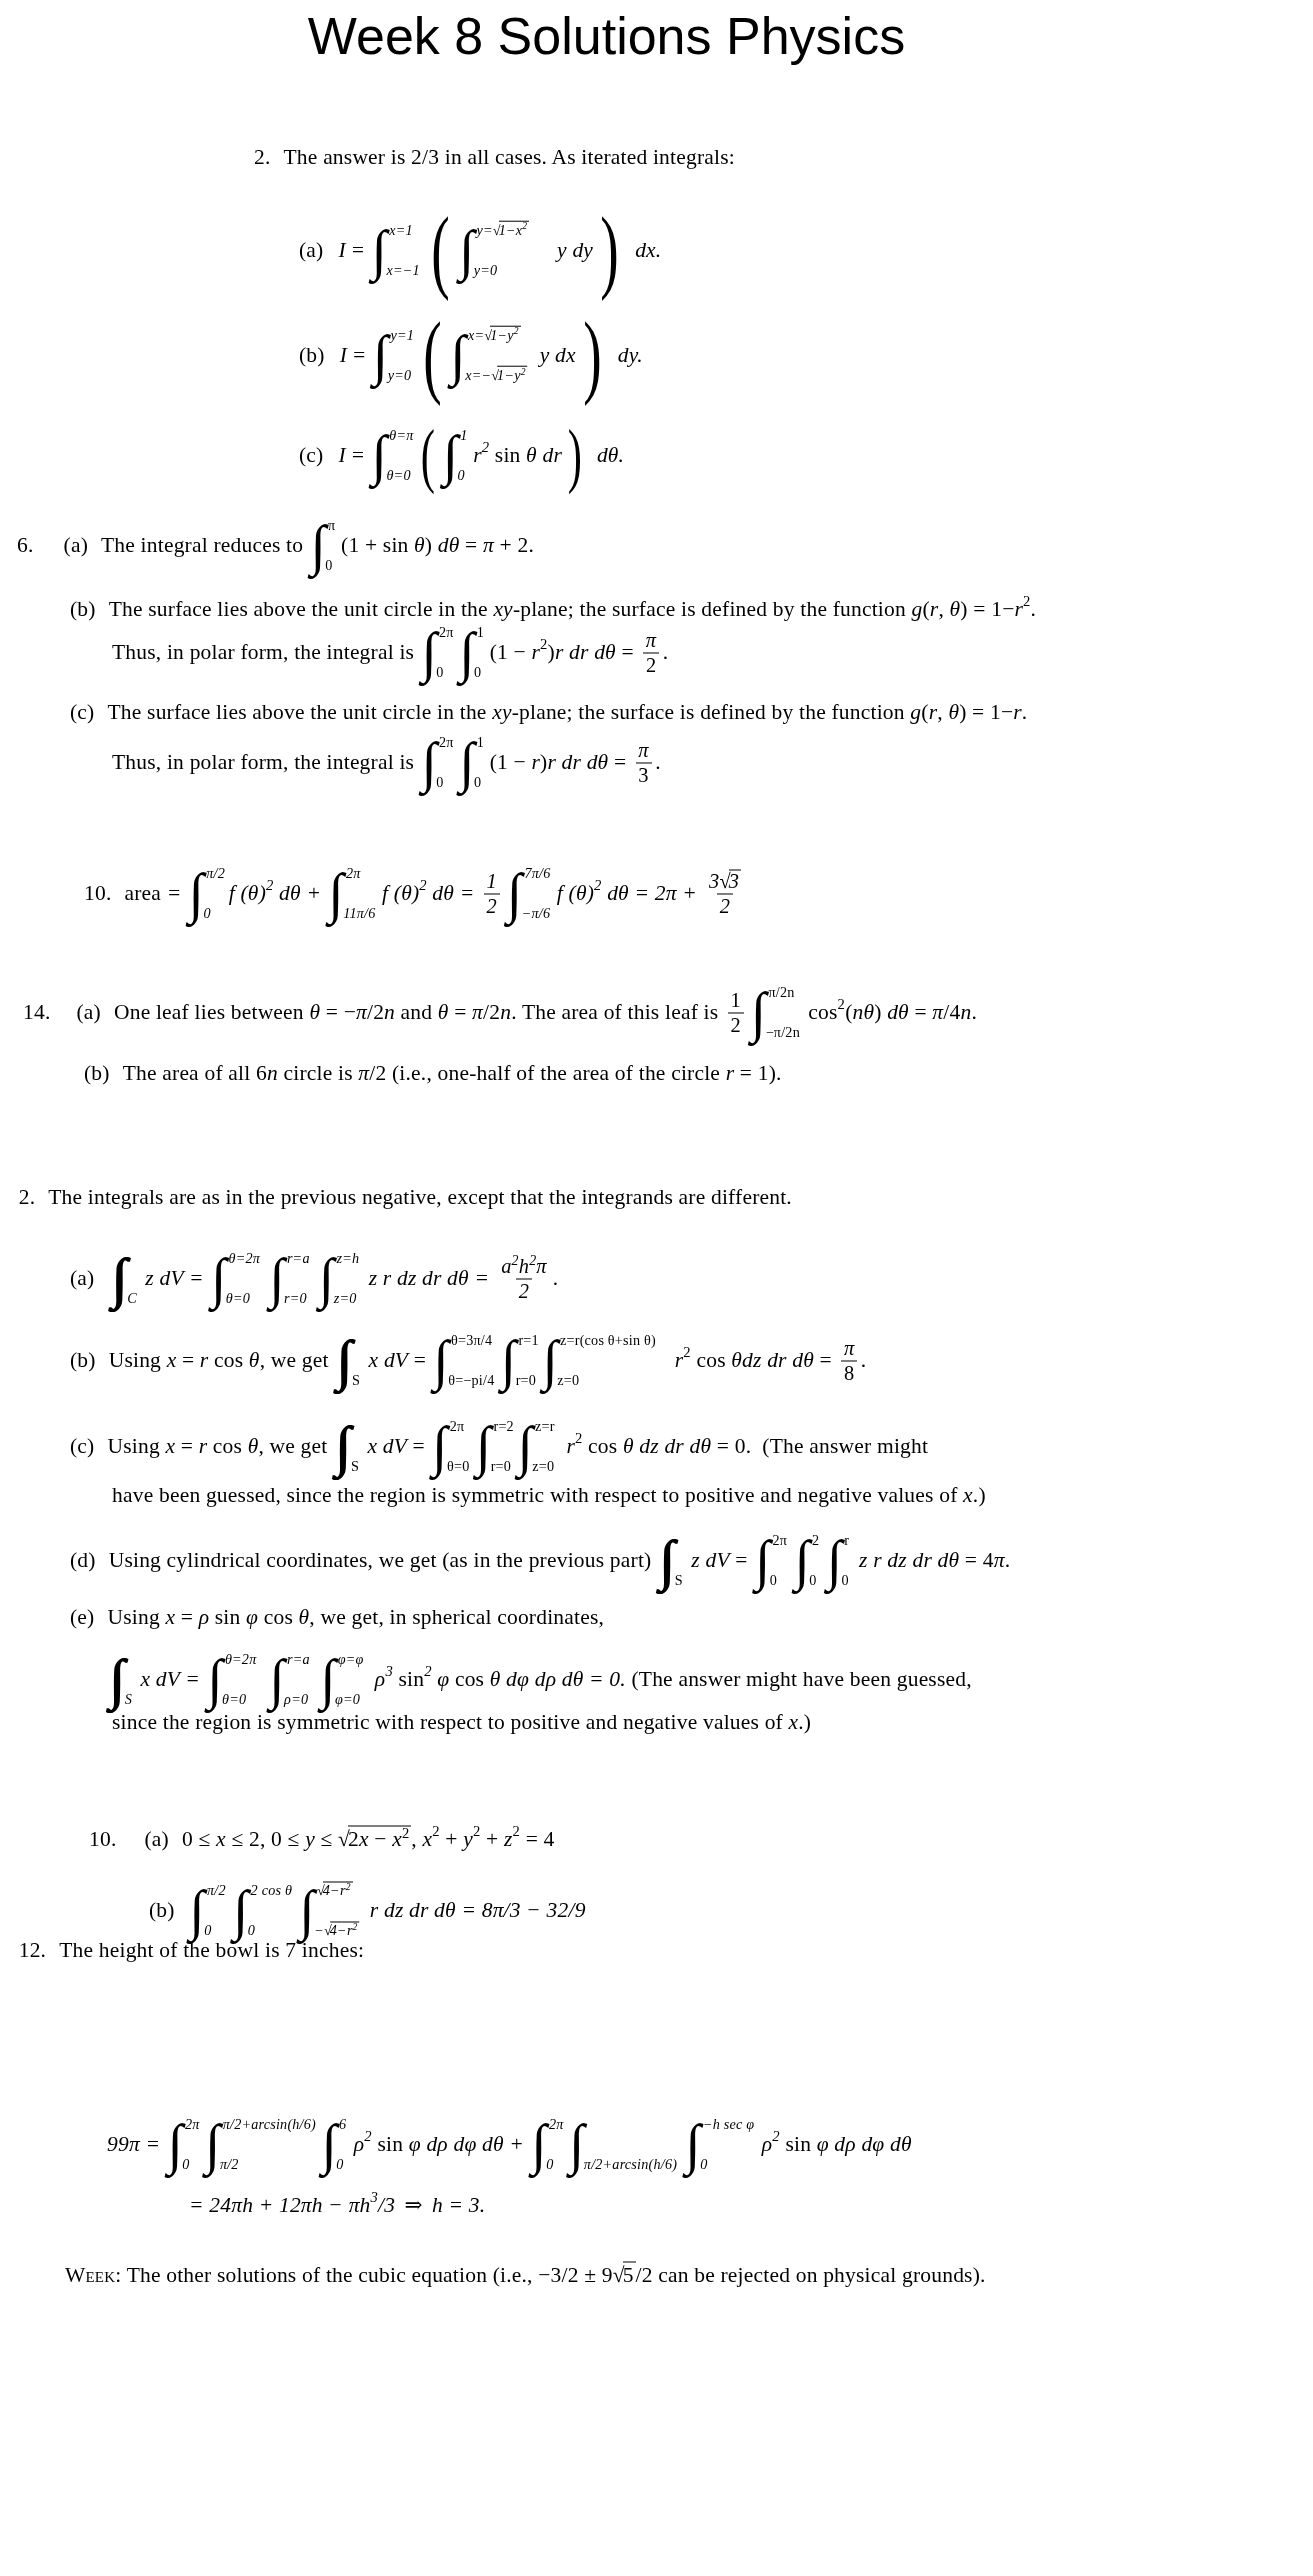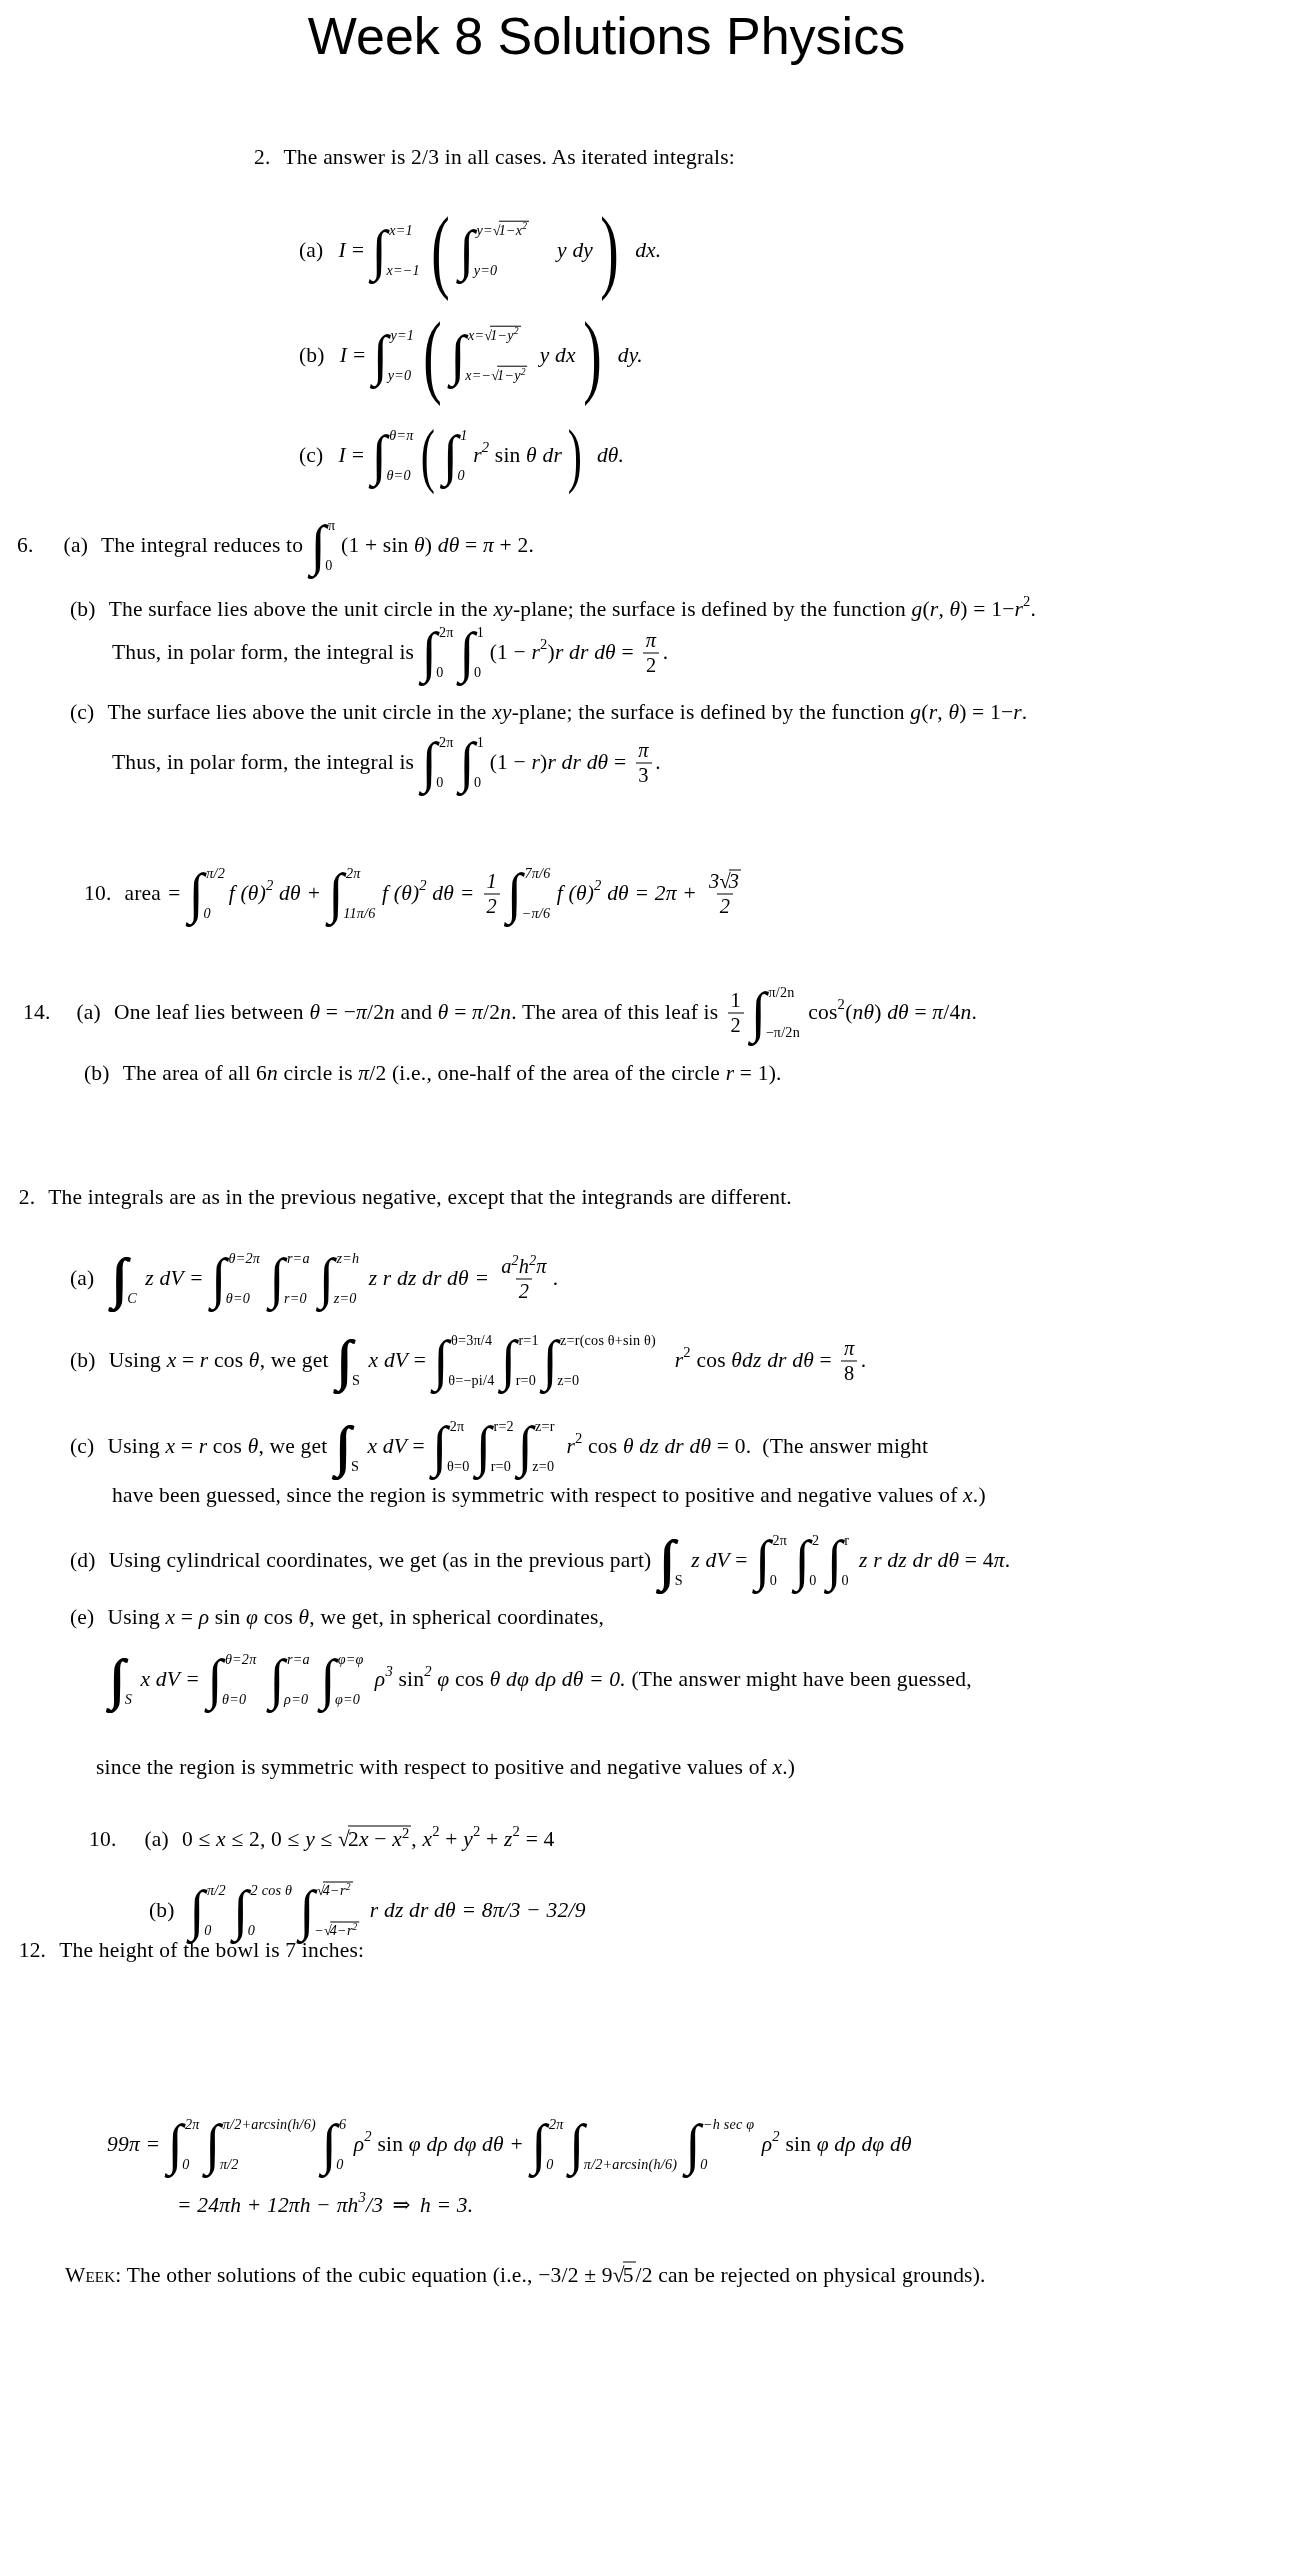--- a/index.html
+++ b/index.html
@@ -49,22 +49,22 @@
       <div class="line text" style="top: 1013px; left: 23px;"><span class="tx">14.</span><span class="gap" style="width: 26px;"></span><span class="tx">(a)</span><span class="gap" style="width: 13px;"></span><span class="tx">One leaf lies between </span><span class="it">θ</span><span class="tx"> = −</span><span class="it">π</span><span class="tx">/2</span><span class="it">n</span><span class="tx"> and </span><span class="it">θ</span><span class="tx"> = </span><span class="it">π</span><span class="tx">/2</span><span class="it">n</span><span class="tx">. The area of this leaf is </span><span class="frac"><span class="num"><span class="tx">1</span></span><span class="den"><span class="tx">2</span></span></span><span class="gap" style="width: 1.9px;"></span><span class="int"><span class="isign">∫</span><span class="lims"><span class="hi"><span class="tx">π/2n</span></span><span class="lo"><span class="tx">−π/2n</span></span></span></span><span class="gap" style="width: 3.7px;"></span><span class="tx">cos</span><span class="sup"><span class="tx">2</span></span><span class="tx">(</span><span class="it">nθ</span><span class="tx">) </span><span class="it">dθ</span><span class="tx"> = </span><span class="it">π</span><span class="tx">/4</span><span class="it">n</span><span class="tx">.</span></div>
       <div class="line text" style="top: 1073px; left: 84px;"><span class="tx">(b)</span><span class="gap" style="width: 13px;"></span><span class="tx">The area of all 6</span><span class="it">n</span><span class="tx"> circle is </span><span class="it">π</span><span class="tx">/2 (i.e., one-half of the area of the circle </span><span class="it">r</span><span class="tx"> = 1).</span></div>
       <div class="line text" style="top: 1197px; left: 18.7px;"><span class="tx">2.</span><span class="gap" style="width: 13px;"></span><span class="tx">The integrals are as in the previous negative, except that the integrands are different.</span></div>
       <div class="line math" style="top: 1279px; left: 70px;"><span class="rm">(a)</span><span class="gap" style="width: 15px;"></span><span class="int"><span class="isign i3">∫∫∫</span><span class="lims"><span class="hi"></span><span class="lo"><span class="tx">C</span></span></span></span><span class="gap" style="width: 3.7px;"></span><span class="tx">z dV = </span><span class="int"><span class="isign">∫</span><span class="lims"><span class="hi"><span class="tx">θ=2π</span></span><span class="lo"><span class="tx">θ=0</span></span></span></span><span class="gap" style="width: 5.6px;"></span><span class="int"><span class="isign">∫</span><span class="lims"><span class="hi"><span class="tx">r=a</span></span><span class="lo"><span class="tx">r=0</span></span></span></span><span class="gap" style="width: 5.6px;"></span><span class="int"><span class="isign">∫</span><span class="lims"><span class="hi"><span class="tx">z=h</span></span><span class="lo"><span class="tx">z=0</span></span></span></span><span class="gap" style="width: 7.5px;"></span><span class="tx">z r dz dr dθ = </span><span class="frac"><span class="num"><span class="tx">a</span><span class="sup"><span class="tx">2</span></span><span class="tx">h</span><span class="sup"><span class="tx">2</span></span><span class="tx">π</span></span><span class="den"><span class="tx">2</span></span></span><span class="tx">.</span></div>
       <div class="line text" style="top: 1361px; left: 70px;"><span class="tx">(b)</span><span class="gap" style="width: 13px;"></span><span class="tx">Using </span><span class="it">x</span><span class="tx"> = </span><span class="it">r</span><span class="tx"> cos </span><span class="it">θ</span><span class="tx">, we get </span><span class="int"><span class="isign i3">∫∫∫</span><span class="lims"><span class="hi"></span><span class="lo"><span class="tx">S</span></span></span></span><span class="gap" style="width: 3.7px;"></span><span class="it">x dV</span><span class="tx"> = </span><span class="int"><span class="isign">∫</span><span class="lims"><span class="hi"><span class="tx">θ=3π/4</span></span><span class="lo"><span class="tx">θ=−pi/4</span></span></span></span><span class="int"><span class="isign">∫</span><span class="lims"><span class="hi"><span class="tx">r=1</span></span><span class="lo"><span class="tx">r=0</span></span></span></span><span class="int"><span class="isign">∫</span><span class="lims"><span class="hi"><span class="tx">z=r(cos θ+sin θ)</span></span><span class="lo"><span class="tx">z=0</span></span></span></span><span class="gap" style="width: 17px;"></span><span class="it">r</span><span class="sup"><span class="tx">2</span></span><span class="tx"> cos </span><span class="it">θ</span><span class="it">dz dr dθ</span><span class="tx"> = </span><span class="frac"><span class="num"><span class="it">π</span></span><span class="den"><span class="tx">8</span></span></span><span class="tx">.</span></div>
       <div class="line text" style="top: 1447px; left: 70px;"><span class="tx">(c)</span><span class="gap" style="width: 13px;"></span><span class="tx">Using </span><span class="it">x</span><span class="tx"> = </span><span class="it">r</span><span class="tx"> cos </span><span class="it">θ</span><span class="tx">, we get </span><span class="int"><span class="isign i3">∫∫∫</span><span class="lims"><span class="hi"></span><span class="lo"><span class="tx">S</span></span></span></span><span class="gap" style="width: 3.7px;"></span><span class="it">x dV</span><span class="tx"> = </span><span class="int"><span class="isign">∫</span><span class="lims"><span class="hi"><span class="tx">2π</span></span><span class="lo"><span class="tx">θ=0</span></span></span></span><span class="int"><span class="isign">∫</span><span class="lims"><span class="hi"><span class="tx">r=2</span></span><span class="lo"><span class="tx">r=0</span></span></span></span><span class="int"><span class="isign">∫</span><span class="lims"><span class="hi"><span class="tx">z=r</span></span><span class="lo"><span class="tx">z=0</span></span></span></span><span class="gap" style="width: 7.5px;"></span><span class="it">r</span><span class="sup"><span class="tx">2</span></span><span class="tx"> cos </span><span class="it">θ</span><span class="it"> dz dr dθ</span><span class="tx"> = 0.  (The answer might</span></div>
       <div class="line text" style="top: 1495px; left: 112px;"><span class="tx">have been guessed, since the region is symmetric with respect to positive and negative values of </span><span class="it">x</span><span class="tx">.)</span></div>
       <div class="line text" style="top: 1561px; left: 70px;"><span class="tx">(d)</span><span class="gap" style="width: 13px;"></span><span class="tx">Using cylindrical coordinates, we get (as in the previous part) </span><span class="int"><span class="isign i3">∫∫∫</span><span class="lims"><span class="hi"></span><span class="lo"><span class="tx">S</span></span></span></span><span class="gap" style="width: 3.7px;"></span><span class="it">z dV</span><span class="tx"> = </span><span class="int"><span class="isign">∫</span><span class="lims"><span class="hi"><span class="tx">2π</span></span><span class="lo"><span class="tx">0</span></span></span></span><span class="gap" style="width: 3.7px;"></span><span class="int"><span class="isign">∫</span><span class="lims"><span class="hi"><span class="tx">2</span></span><span class="lo"><span class="tx">0</span></span></span></span><span class="gap" style="width: 3.7px;"></span><span class="int"><span class="isign">∫</span><span class="lims"><span class="hi"><span class="tx">r</span></span><span class="lo"><span class="tx">0</span></span></span></span><span class="gap" style="width: 5.6px;"></span><span class="it">z r dz dr dθ</span><span class="tx"> = 4</span><span class="it">π</span><span class="tx">.</span></div>
       <div class="line text" style="top: 1617px; left: 70px;"><span class="tx">(e)</span><span class="gap" style="width: 13px;"></span><span class="tx">Using </span><span class="it">x</span><span class="tx"> = </span><span class="it">ρ</span><span class="tx"> sin </span><span class="it">φ</span><span class="tx"> cos </span><span class="it">θ</span><span class="tx">, we get, in spherical coordinates,</span></div>
       <div class="line math" style="top: 1680px; left: 107px;"><span class="int"><span class="isign i3">∫∫∫</span><span class="lims"><span class="hi"></span><span class="lo"><span class="tx">S</span></span></span></span><span class="gap" style="width: 3.7px;"></span><span class="tx">x dV = </span><span class="int"><span class="isign">∫</span><span class="lims"><span class="hi"><span class="tx">θ=2π</span></span><span class="lo"><span class="tx">θ=0</span></span></span></span><span class="gap" style="width: 9.3px;"></span><span class="int"><span class="isign">∫</span><span class="lims"><span class="hi"><span class="tx">r=a</span></span><span class="lo"><span class="tx">ρ=0</span></span></span></span><span class="gap" style="width: 5.6px;"></span><span class="int"><span class="isign">∫</span><span class="lims"><span class="hi"><span class="tx">φ=φ</span></span><span class="lo"><span class="tx">φ=0</span></span></span></span><span class="gap" style="width: 9.3px;"></span><span class="tx">ρ</span><span class="sup"><span class="tx">3</span></span><span class="rm"> sin</span><span class="sup"><span class="tx">2</span></span><span class="tx"> φ</span><span class="rm"> cos </span><span class="tx">θ dφ dρ dθ = 0. </span><span class="rm">(The answer might have been guessed,</span></div>
-      <div class="line text" style="top: 1722px; left: 96px; margin-top: 45px;"><span class="tx">since the region is symmetric with respect to positive and negative values of </span><span class="it">x</span><span class="tx">.)</span></div>
+      <div class="line text" style="top: 1722px; left: 112px;"><span class="tx">since the region is symmetric with respect to positive and negative values of </span><span class="it">x</span><span class="tx">.)</span></div>
       <div class="line text" style="top: 1839px; left: 89px;"><span class="tx">10.</span><span class="gap" style="width: 28px;"></span><span class="tx">(a)</span><span class="gap" style="width: 13px;"></span><span class="tx">0 ≤ </span><span class="it">x</span><span class="tx"> ≤ 2, 0 ≤ </span><span class="it">y</span><span class="tx"> ≤ </span><span class="sqrt"><span class="rad">√</span><span class="bar"><span class="tx">2</span><span class="it">x</span><span class="tx"> − </span><span class="it">x</span><span class="sup"><span class="tx">2</span></span></span></span><span class="tx">, </span><span class="it">x</span><span class="sup"><span class="tx">2</span></span><span class="tx"> + </span><span class="it">y</span><span class="sup"><span class="tx">2</span></span><span class="tx"> + </span><span class="it">z</span><span class="sup"><span class="tx">2</span></span><span class="tx"> = 4</span></div>
       <div class="line math" style="top: 1911px; left: 149px;"><span class="rm">(b)</span><span class="gap" style="width: 13px;"></span><span class="int"><span class="isign">∫</span><span class="lims"><span class="hi"><span class="tx">π/2</span></span><span class="lo"><span class="tx">0</span></span></span></span><span class="gap" style="width: 3.7px;"></span><span class="int"><span class="isign">∫</span><span class="lims"><span class="hi"><span class="tx">2 cos θ</span></span><span class="lo"><span class="tx">0</span></span></span></span><span class="gap" style="width: 3.7px;"></span><span class="int"><span class="isign">∫</span><span class="lims"><span class="hi"><span class="sqrt"><span class="rad">√</span><span class="bar"><span class="tx">4−r</span><span class="sup"><span class="tx">2</span></span></span></span></span><span class="lo"><span class="tx">−</span><span class="sqrt"><span class="rad">√</span><span class="bar"><span class="tx">4−r</span><span class="sup"><span class="tx">2</span></span></span></span></span></span></span><span class="gap" style="width: 5.6px;"></span><span class="tx">r dz dr dθ = 8π/3 − 32/9</span></div>
       <div class="line text" style="top: 1950px; left: 18.7px;"><span class="tx">12.</span><span class="gap" style="width: 13px;"></span><span class="tx">The height of the bowl is 7 inches:</span></div>
       <div class="line math" style="top: 2145px; left: 107px;"><span class="tx">99π = </span><span class="int"><span class="isign">∫</span><span class="lims"><span class="hi"><span class="tx">2π</span></span><span class="lo"><span class="tx">0</span></span></span></span><span class="gap" style="width: 1.9px;"></span><span class="int"><span class="isign">∫</span><span class="lims"><span class="hi"><span class="tx">π/2+arcsin(h/6)</span></span><span class="lo"><span class="tx">π/2</span></span></span></span><span class="gap" style="width: 1.9px;"></span><span class="int"><span class="isign">∫</span><span class="lims"><span class="hi"><span class="tx">6</span></span><span class="lo"><span class="tx">0</span></span></span></span><span class="gap" style="width: 5.6px;"></span><span class="tx">ρ</span><span class="sup"><span class="tx">2</span></span><span class="rm"> sin </span><span class="tx">φ dρ dφ dθ</span><span class="gap" style="width: 5.6px;"></span><span class="tx">+</span><span class="gap" style="width: 5.6px;"></span><span class="int"><span class="isign">∫</span><span class="lims"><span class="hi"><span class="tx">2π</span></span><span class="lo"><span class="tx">0</span></span></span></span><span class="gap" style="width: 1.9px;"></span><span class="int"><span class="isign">∫</span><span class="lims"><span class="hi"><span class="tx"> </span></span><span class="lo"><span class="tx">π/2+arcsin(h/6)</span></span></span></span><span class="gap" style="width: 1.9px;"></span><span class="int"><span class="isign">∫</span><span class="lims"><span class="hi"><span class="tx">−h sec φ</span></span><span class="lo"><span class="tx">0</span></span></span></span><span class="gap" style="width: 5.6px;"></span><span class="tx">ρ</span><span class="sup"><span class="tx">2</span></span><span class="rm"> sin </span><span class="tx">φ dρ dφ dθ</span></div>
-      <div class="line math" style="top: 2205px; left: 177px;"><span class="tx">= 24πh + 12πh − πh</span><span class="sup"><span class="tx">3</span></span><span class="tx">/3</span><span class="gap" style="width: 9.3px;"></span><span class="rm">⇒</span><span class="gap" style="width: 9.3px;"></span><span class="tx">h = 3.</span></div>
+      <div class="line math" style="top: 2205px; left: 189px;"><span class="tx">= 24πh + 12πh − πh</span><span class="sup"><span class="tx">3</span></span><span class="tx">/3</span><span class="gap" style="width: 9.3px;"></span><span class="rm">⇒</span><span class="gap" style="width: 9.3px;"></span><span class="tx">h = 3.</span></div>
       <div class="line text" style="top: 2275px; left: 65px;"><span class="rm sc">Week</span><span class="tx">: The other solutions of the cubic equation (i.e., −3/2 ± 9</span><span class="sqrt"><span class="rad">√</span><span class="bar"><span class="tx">5</span></span></span><span class="tx">/2 can be rejected on physical grounds).</span></div>
     </div>
 </div>
 
 
 </body></html>

